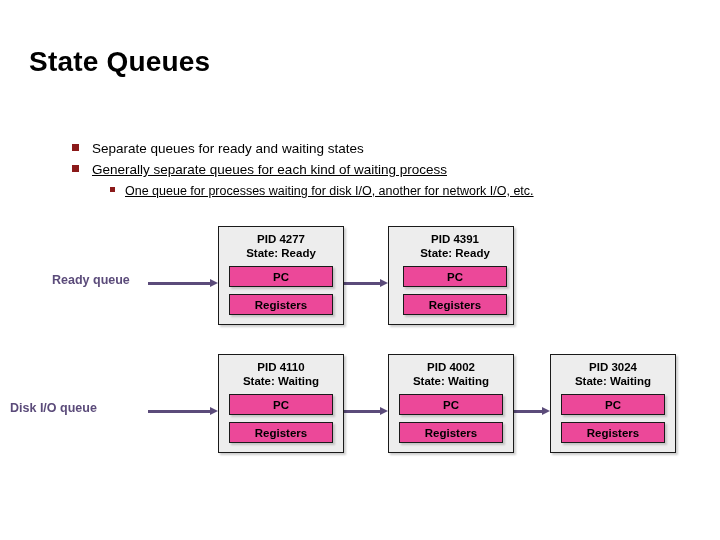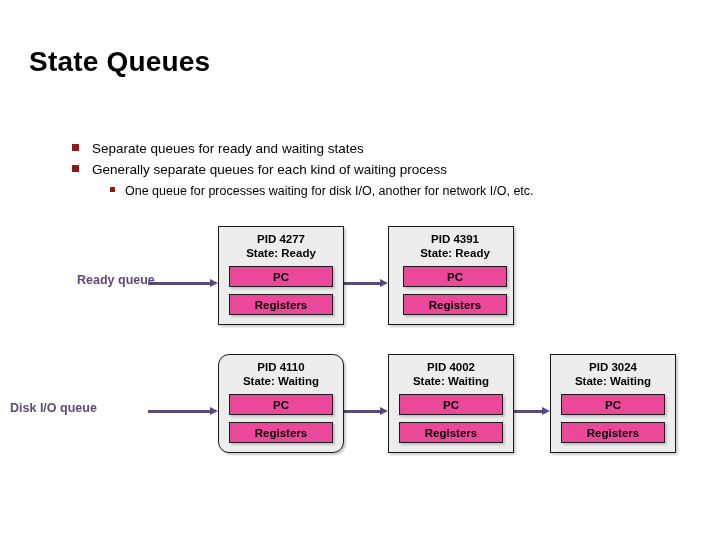--- a/index.html
+++ b/index.html
@@ -62,21 +62,21 @@
     font-size: 16px;
     font-weight: bold;
     letter-spacing: 0.1px;
   }
 
   
   .lvl2 {
     left: 72px;
   }
   .lvl2.l2a { top: 141px; }
-  .lvl2.l2b { top: 162px; }
+  .lvl2.l2b { top: 162px; text-decoration: underline; }
   .lvl2 .bullet-marker {
     width: 7px;
     height: 7px;
     margin-right: 13px;
     position: relative;
     top: -2px;
   }
   .lvl2 .bullet-text {
     font-size: 13.5px;
     font-weight: normal;
@@ -90,31 +90,32 @@
   .lvl3 .bullet-marker {
     width: 5px;
     height: 5px;
     margin-right: 10px;
     position: relative;
     top: -3px;
   }
   .lvl3 .bullet-text {
     font-size: 12.5px;
     font-weight: normal;
+    text-decoration: underline;
   }
 
   
   .queue-label {
     position: absolute;
     font-size: 12.5px;
     font-weight: bold;
     color: #5b4b7a;
     white-space: nowrap;
   }
-  #queue-label-ready { left: 61px; top: 273px; padding-left: 16px; }
+  #queue-label-ready { left: 36px; top: 273px; padding-left: 16px; }
   #queue-label-disk  { left: 10px; top: 401px; }
 
   
   .arrow {
     position: absolute;
     height: 9px;
   }
   .arrow .shaft {
     position: absolute;
     left: 0;
@@ -236,21 +237,21 @@
   <div class="arrow" style="left:344px; top:407px; width:44px;">
     <div class="shaft" style="width:36px;"></div>
     <div class="head" style="left:36px;"></div>
   </div>
 
   <div class="arrow" style="left:514px; top:407px; width:36px;">
     <div class="shaft" style="width:28px;"></div>
     <div class="head" style="left:28px;"></div>
   </div>
 
-  <div class="pcb" style="left:218px; top:354px;border-radius:11px;">
+  <div class="pcb" style="left:218px; top:354px;">
     <div class="pcb-header">
       <div>PID 4110</div>
       <div>State: Waiting</div>
     </div>
     <div class="pcb-fields">
       <div class="field-box">PC</div>
       <div class="field-box">Registers</div>
     </div>
   </div>
 

